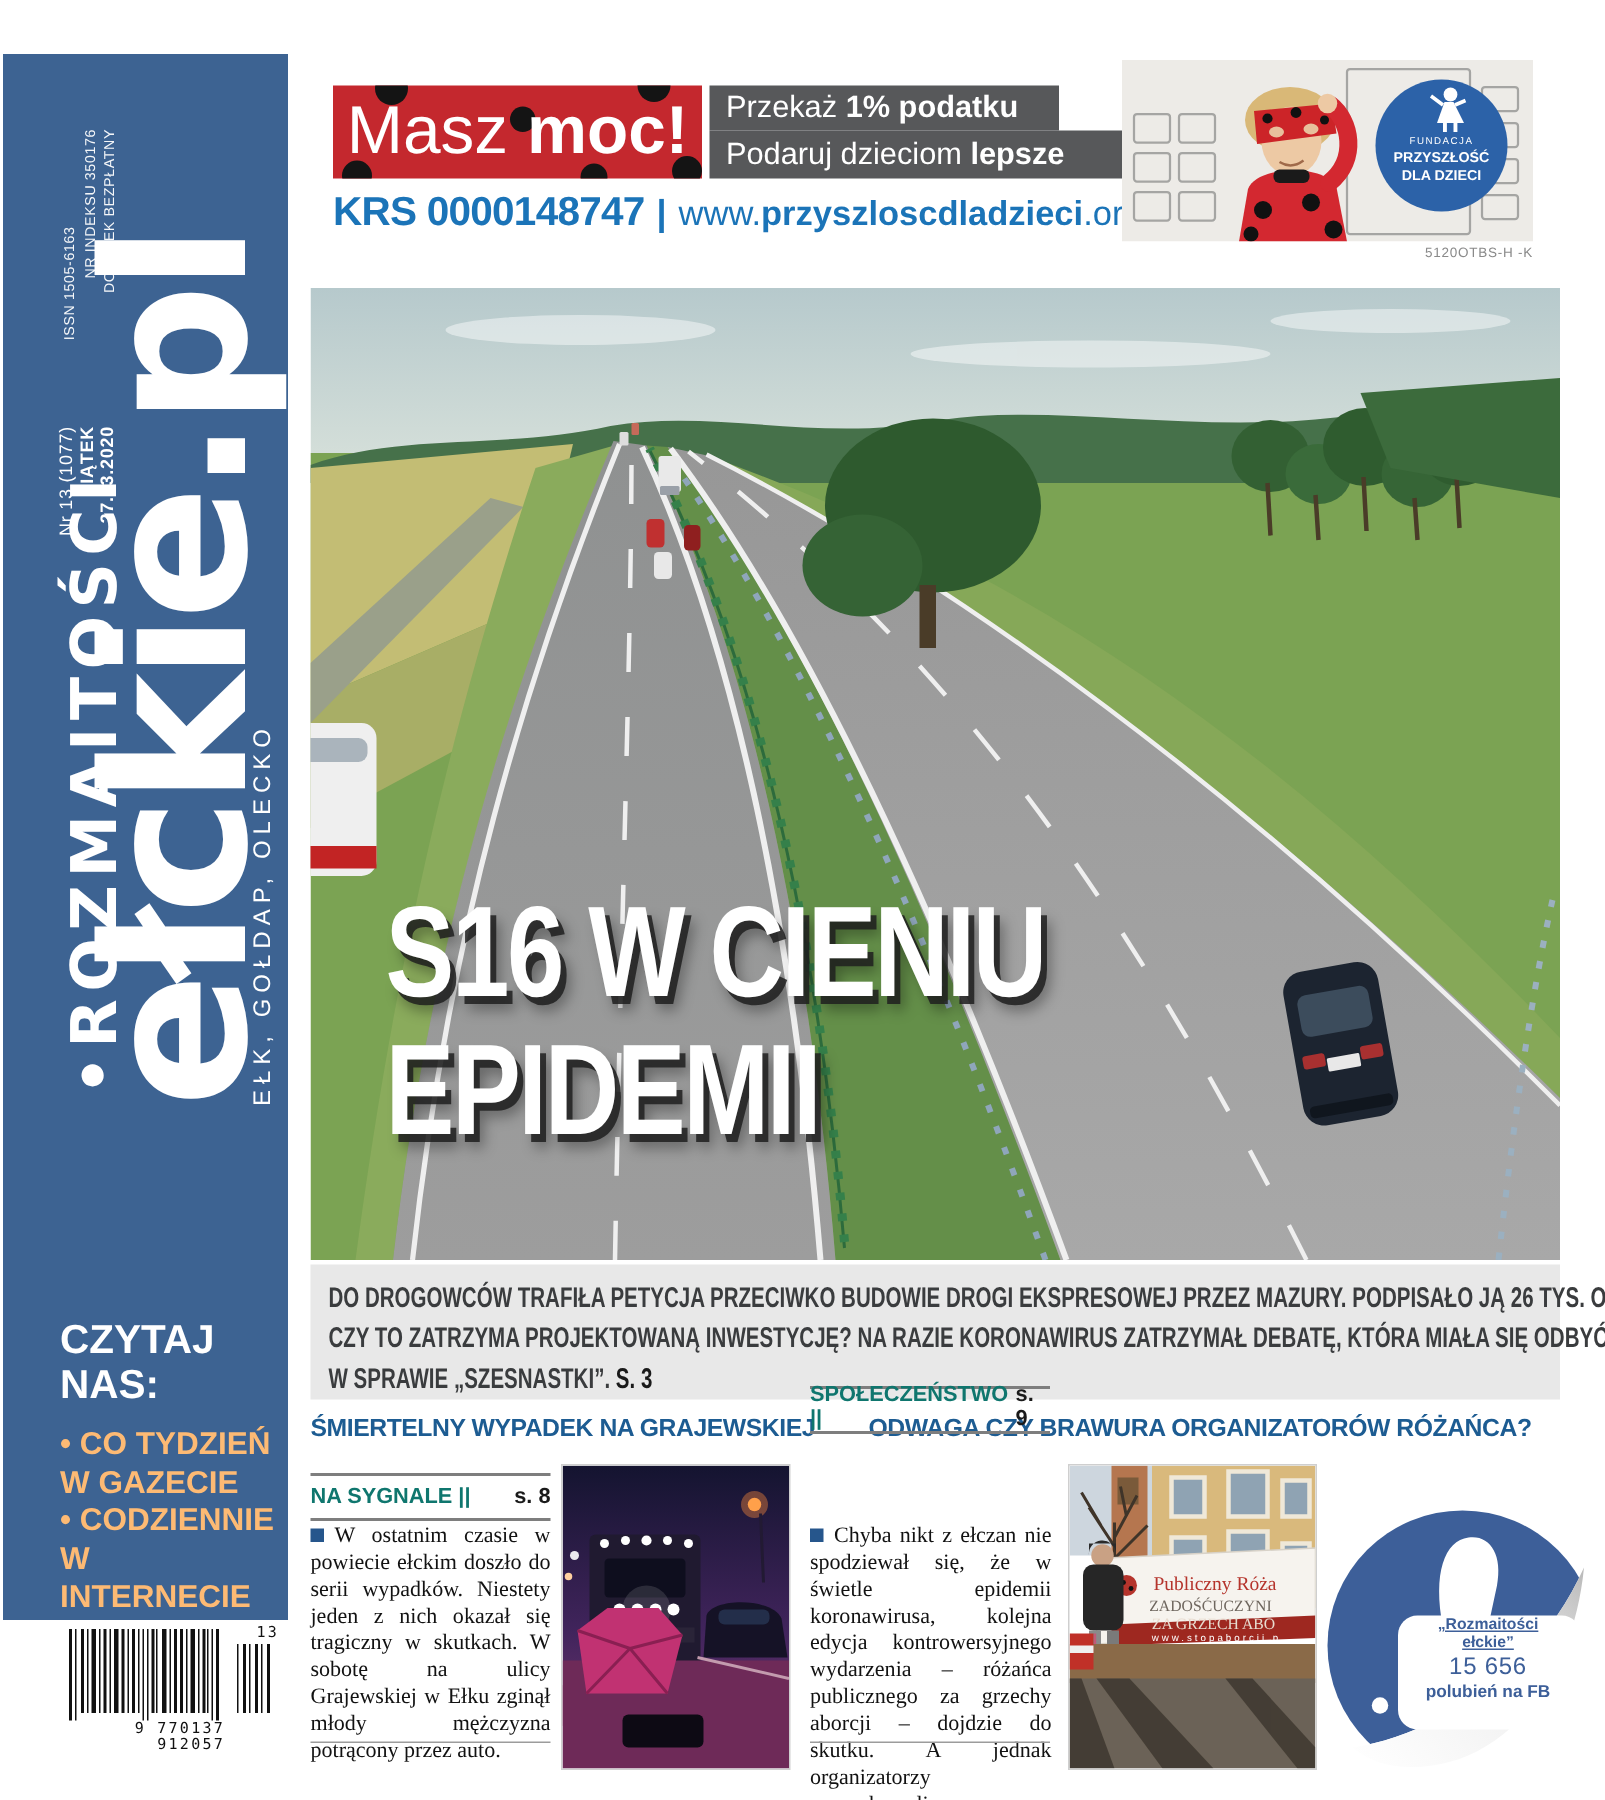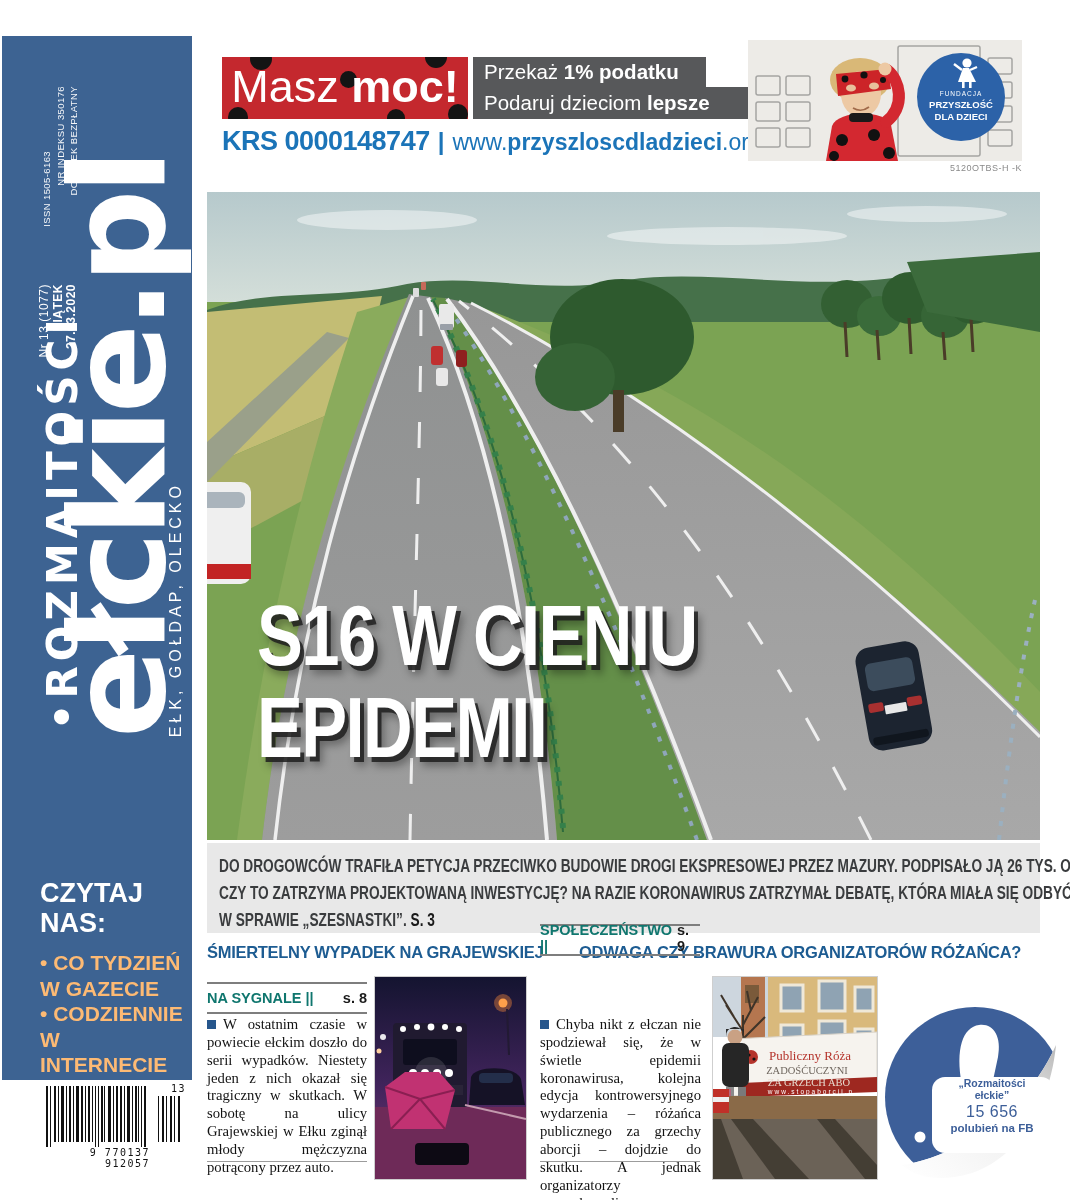--- a/index.html
+++ b/index.html
@@ -44,21 +44,21 @@
       display:flex;justify-content:space-between;align-items:center;height:28px;}
   .kicker{color:#0f766e;font-weight:bold;font-size:14.5px;}
   .kpage{color:#1a1a1a;font-weight:bold;font-size:14.5px;}
   .t-body{font-family:"Liberation Serif",serif;font-size:14.7px;line-height:1.215;
       text-align:justify;color:#121212;}
   .bullet-sq{display:inline-block;width:9px;height:9px;background:#26568c;margin-right:7px;}
   .t-rule{border-top:1px solid #9c9c9c;}
   .photo-frame{border:1px solid #cfcfcf;box-sizing:border-box;overflow:hidden;}
   
   #fb-text{left:930px;top:1078px;width:124px;text-align:center;color:#3d5f99;line-height:1.1;}
-  #fb-text .q{font-size:10.5px;font-weight:bold;display:block;}
+  #fb-text .q{font-size:10.5px;font-weight:bold;display:block;text-decoration:underline;}
   #fb-text .count{font-size:16px;letter-spacing:.5px;display:block;margin:2px 0 1px;}
   #fb-text .cap{font-size:11.5px;font-weight:bold;display:block;}
 </style>
 </head>
 <body>
 
 <div id="page">
 
   <div id="sidebar" class="abs">
     <div class="vtext vtiny" style="left:40px;top:115px;">ISSN 1505-6163</div>

